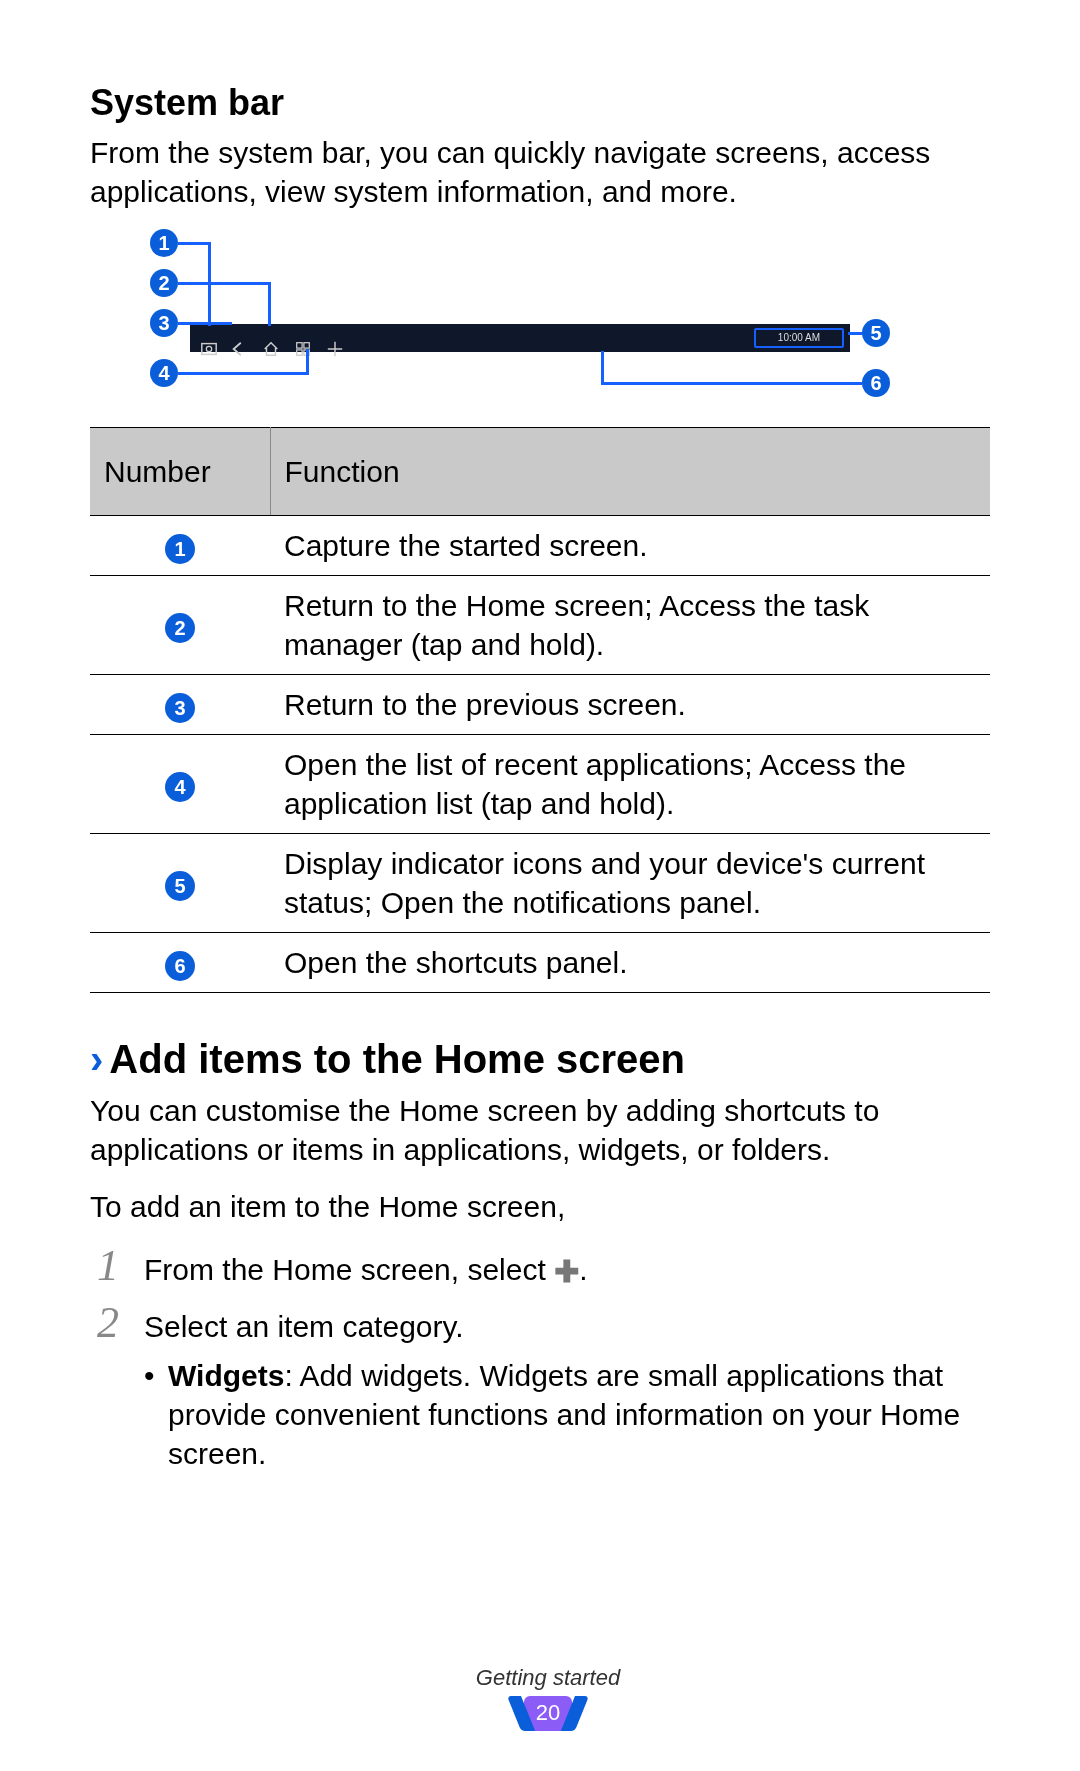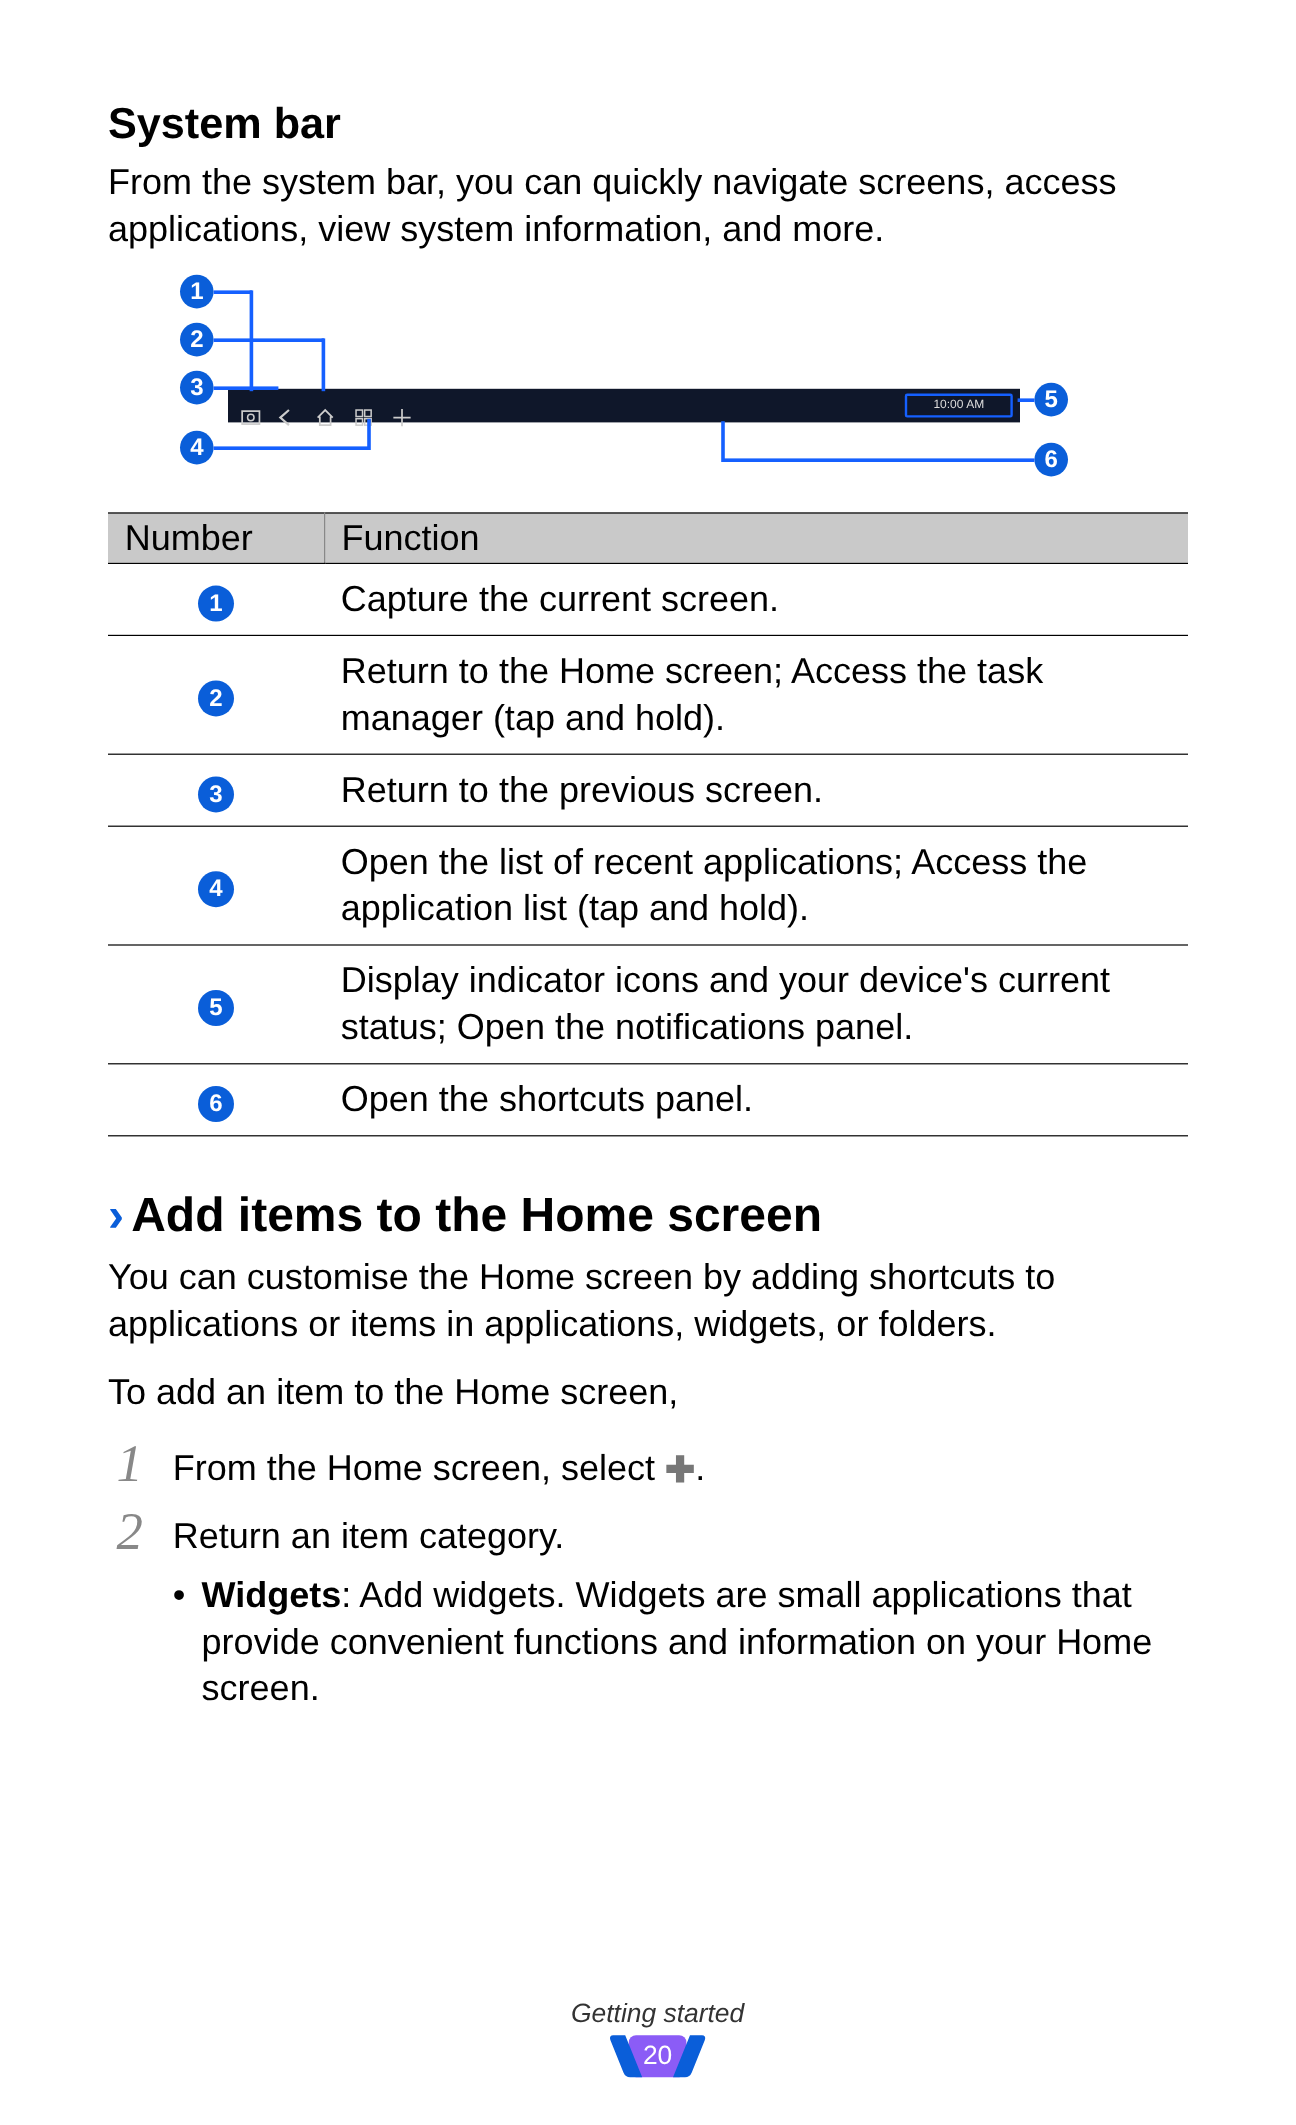--- a/index.html
+++ b/index.html
@@ -57,21 +57,21 @@
   
   table.func {
     width: 100%;
     border-collapse: collapse;
     margin-bottom: 40px;
   }
   table.func th {
     background: #c9c9c9;
     font-weight: 400;
     text-align: left;
-    padding: 1px 14px;
+    padding: 24px 14px;
     border: 1px solid #000;
     border-left: none; border-right: none;
   }
   table.func th:first-child { border-right: 1px solid #888; width: 180px; text-align: left; }
   table.func td {
     padding: 10px 14px;
     border-bottom: 1px solid #000;
     vertical-align: middle;
   }
   table.func td.numcell { text-align: center; }
@@ -245,21 +245,21 @@
 <table class="func">
   <thead>
     <tr>
       <th>Number</th>
       <th>Function</th>
     </tr>
   </thead>
   <tbody>
     <tr>
       <td class="numcell"><span class="numcircle">1</span></td>
-      <td>Capture the current screen.</td>
+      <td>Capture the started screen.</td>
     </tr>
     <tr>
       <td class="numcell"><span class="numcircle">2</span></td>
       <td>Return to the Home screen; Access the task manager (tap and hold).</td>
     </tr>
     <tr>
       <td class="numcell"><span class="numcircle">3</span></td>
       <td>Return to the previous screen.</td>
     </tr>
     <tr>
@@ -287,21 +287,21 @@
 <ol class="steps">
   <li>
     <span class="stepnum">1</span>
     <div class="stepbody">
       <span>From the Home screen, select </span><span class="plusicon">✚</span><span>.</span>
     </div>
   </li>
   <li>
     <span class="stepnum">2</span>
     <div class="stepbody">
-      <span>Return an item category.</span>
+      <span>Select an item category.</span>
       <ul class="bullets">
         <li>
           <span class="bold">Widgets</span><span>: Add widgets. Widgets are small applications that provide convenient functions and information on your Home screen.</span>
         </li>
       </ul>
     </div>
   </li>
 </ol>
 
 <div class="footer">

